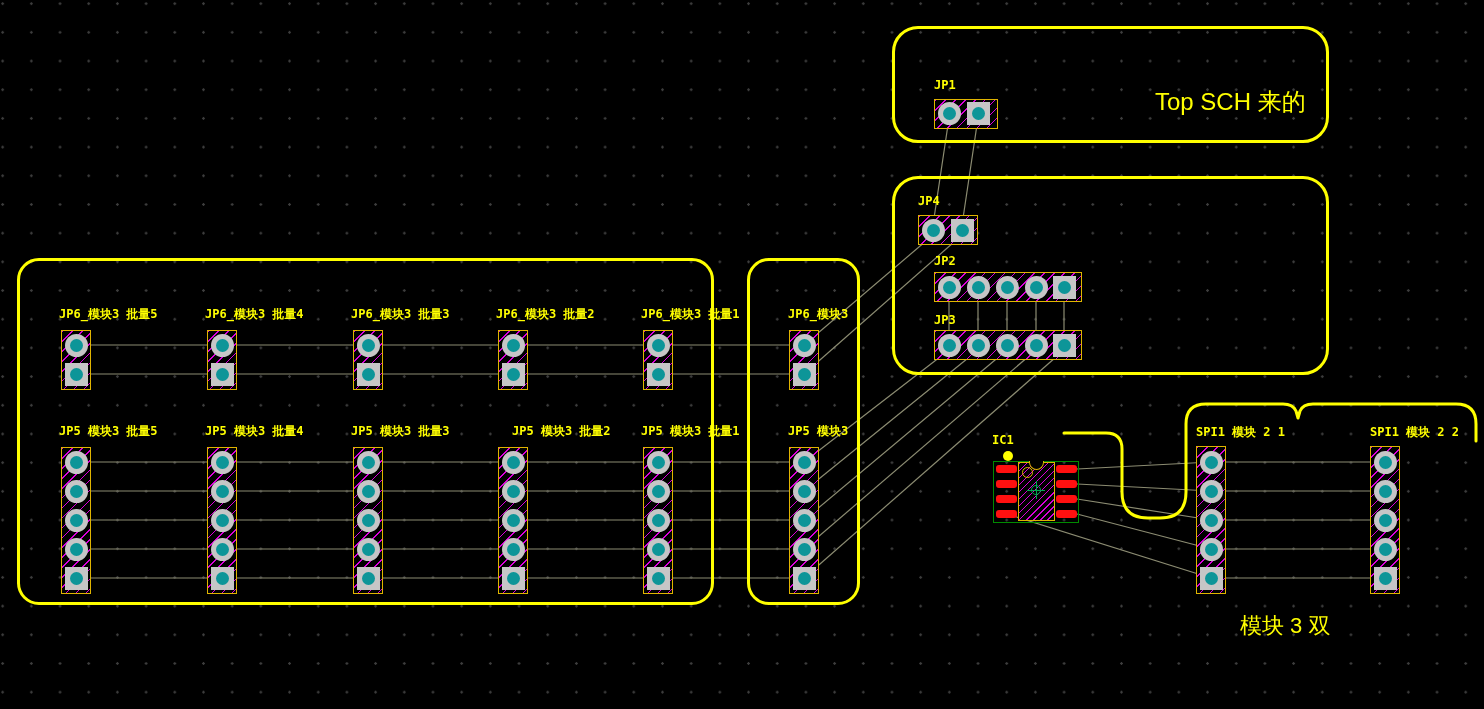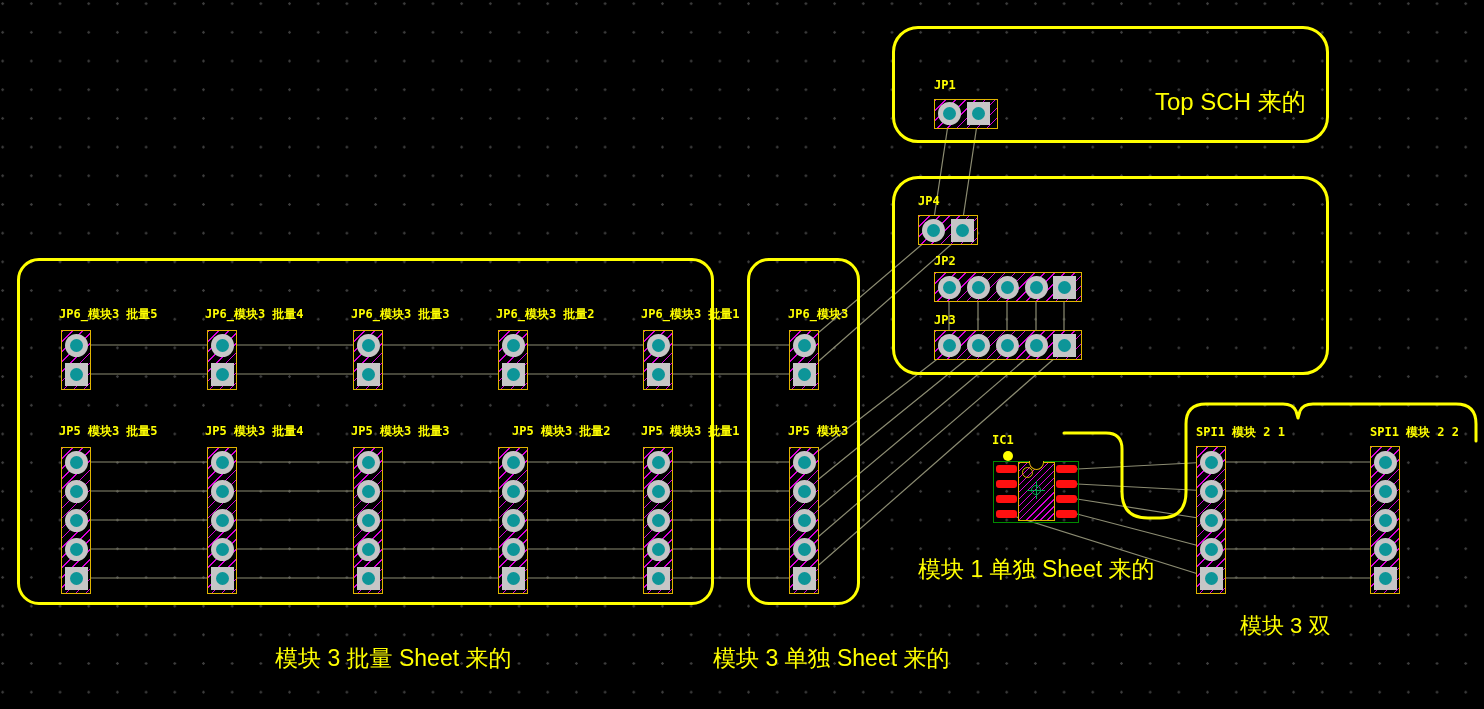--- a/index.html
+++ b/index.html
@@ -314,20 +314,17 @@
     <div class="ic-part" style="position: absolute; left: 996px; top: 495px; width: 21px; height: 8px; background: rgb(255, 16, 16); border-radius: 3px; z-index: 6;"></div>
     <div class="ic-part" style="position: absolute; left: 1056px; top: 495px; width: 21px; height: 8px; background: rgb(255, 16, 16); border-radius: 3px; z-index: 6;"></div>
     <div class="ic-part" style="position: absolute; left: 996px; top: 510px; width: 21px; height: 8px; background: rgb(255, 16, 16); border-radius: 3px; z-index: 6;"></div>
     <div class="ic-part" style="position: absolute; left: 1056px; top: 510px; width: 21px; height: 8px; background: rgb(255, 16, 16); border-radius: 3px; z-index: 6;"></div>
     <div class="ic-part" style="position: absolute; left: 1003px; top: 451px; width: 10px; height: 10px; background: rgb(255, 255, 0); border-radius: 50%; z-index: 6;"></div>
     <div class="ic-part" style="position: absolute; left: 1031px; top: 485px; width: 10px; height: 10px; border: 1.5px solid rgb(0, 165, 80); border-radius: 50%; z-index: 7;"></div>
     <div class="ic-part" style="position: absolute; left: 1027px; top: 489.5px; width: 18px; height: 1.2px; background: rgb(0, 165, 80); z-index: 7;"></div>
     <div class="ic-part" style="position: absolute; left: 1035.5px; top: 481px; width: 1.2px; height: 18px; background: rgb(0, 165, 80); z-index: 7;"></div>
     <div class="designator" style="position: absolute; left: 992px; top: 433px;">IC1</div>
     <div class="bigtext" style="position: absolute; left: 1155px; top: 86px; font-size: 24px;">Top SCH 来的</div>
-    <div class="bigtext" style="position: absolute; left: 275px; top: 643px; font-size: 23px;">模块 3 批量 Sheet 来的</div>
-    <div class="bigtext" style="position: absolute; left: 713px; top: 643px; font-size: 23px;">模块 3 单独 Sheet 来的</div>
-    <div class="bigtext" style="position: absolute; left: 918px; top: 554px; font-size: 23px;">模块 1 单独 Sheet 来的</div>
     <div class="bigtext" style="position: absolute; left: 1240px; top: 611px; font-size: 22px;">模块 3 双</div>
     <svg class="layer" width="1484" height="709" style="z-index: 8;">
       <path d="M 1064 433 H 1106 Q 1122 433 1122 449 V 492 Q 1122 518 1148 518 H 1160 Q 1186 518 1186 492 V 424 Q 1186 404 1206 404 H 1283 Q 1293 404 1296 411 L 1298 418 L 1300 411 Q 1303 404 1313 404 H 1456 Q 1476 404 1476 424 V 441" fill="none" stroke="#ffff00" stroke-width="3" stroke-linecap="round" stroke-linejoin="round"></path>
     </svg>
   </div>
 
 </body></html>

